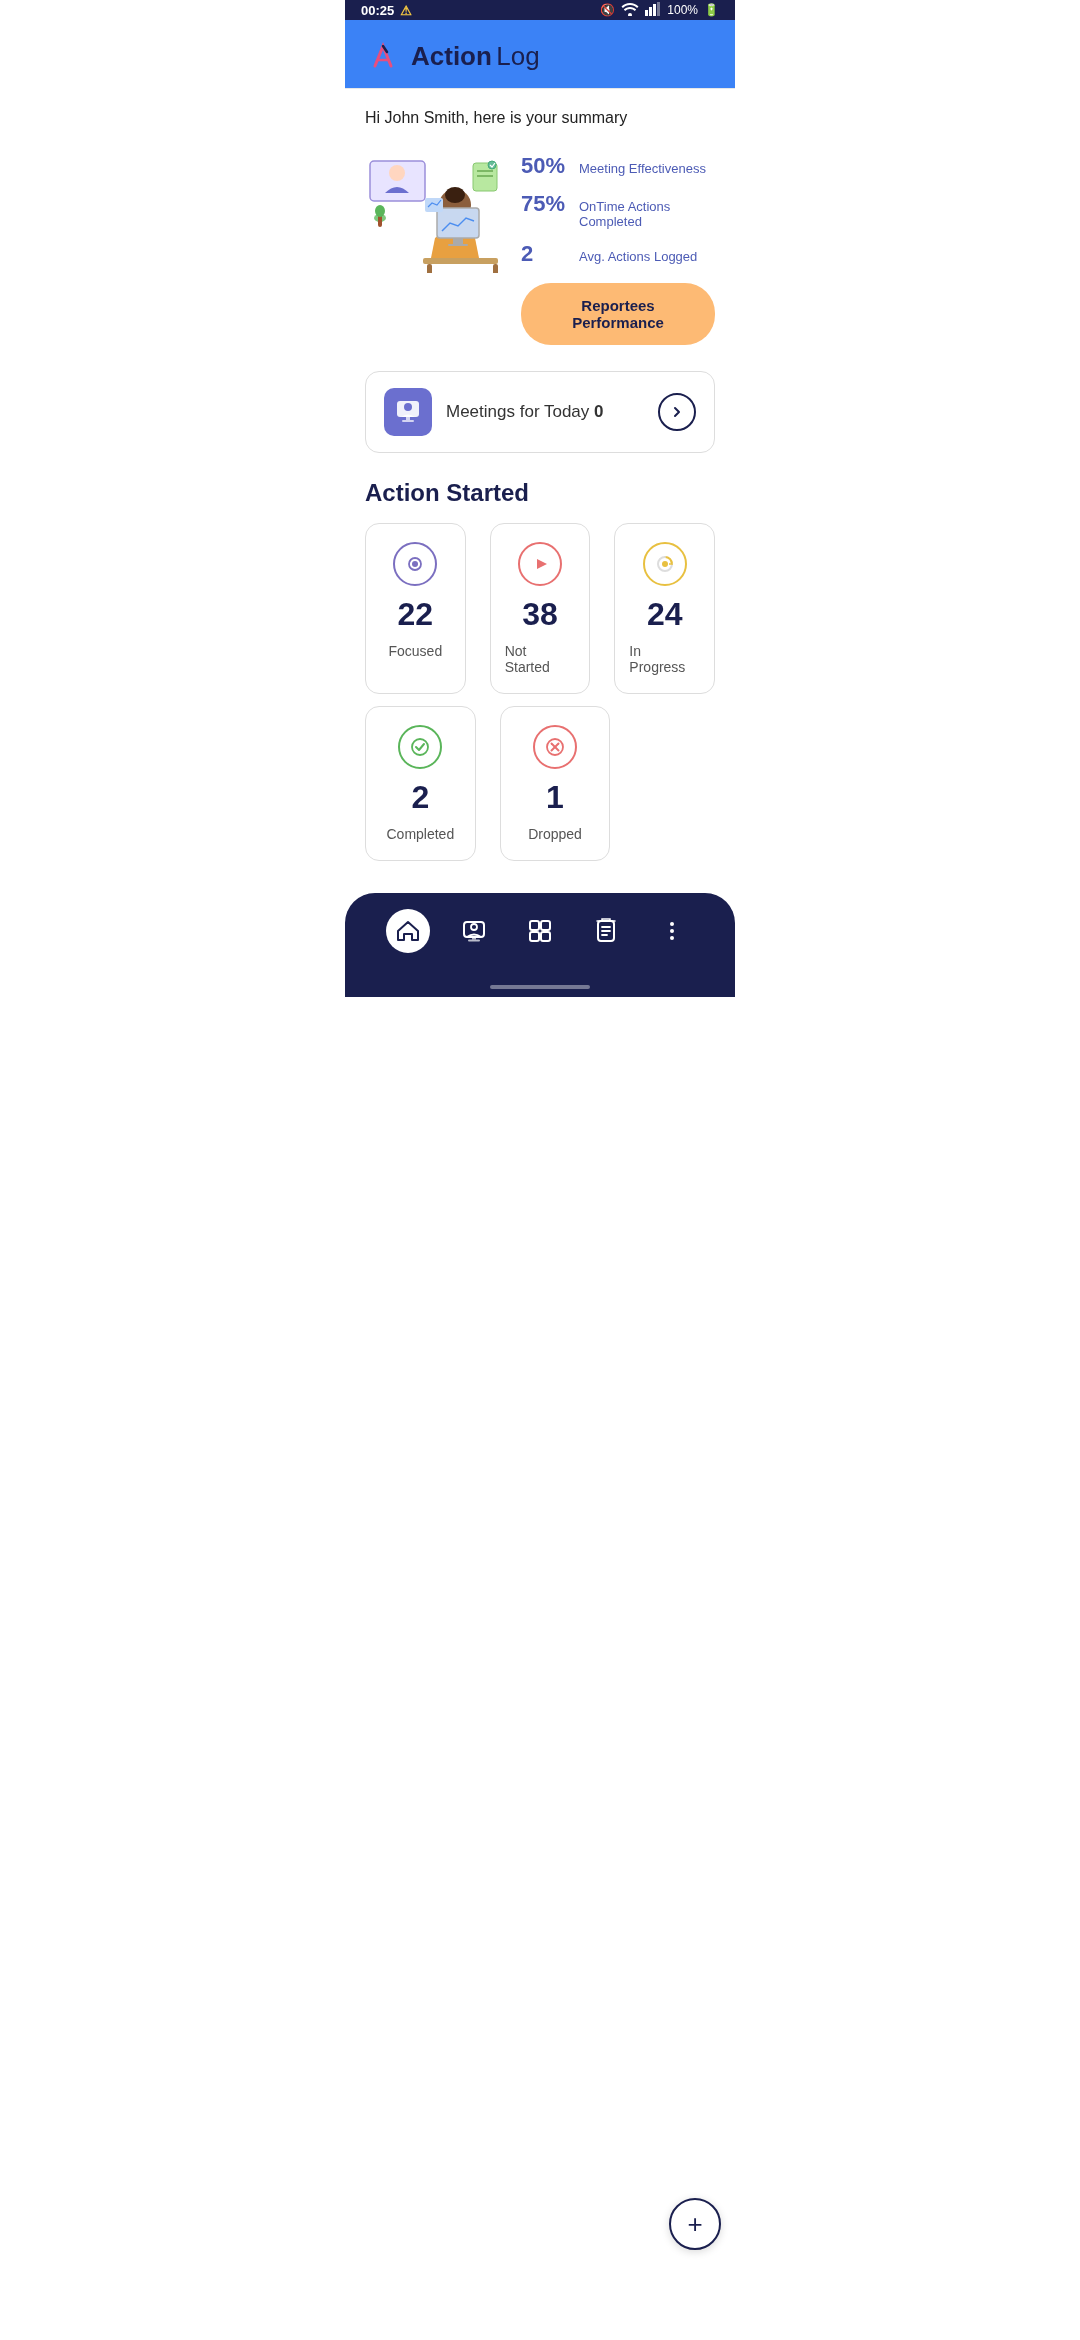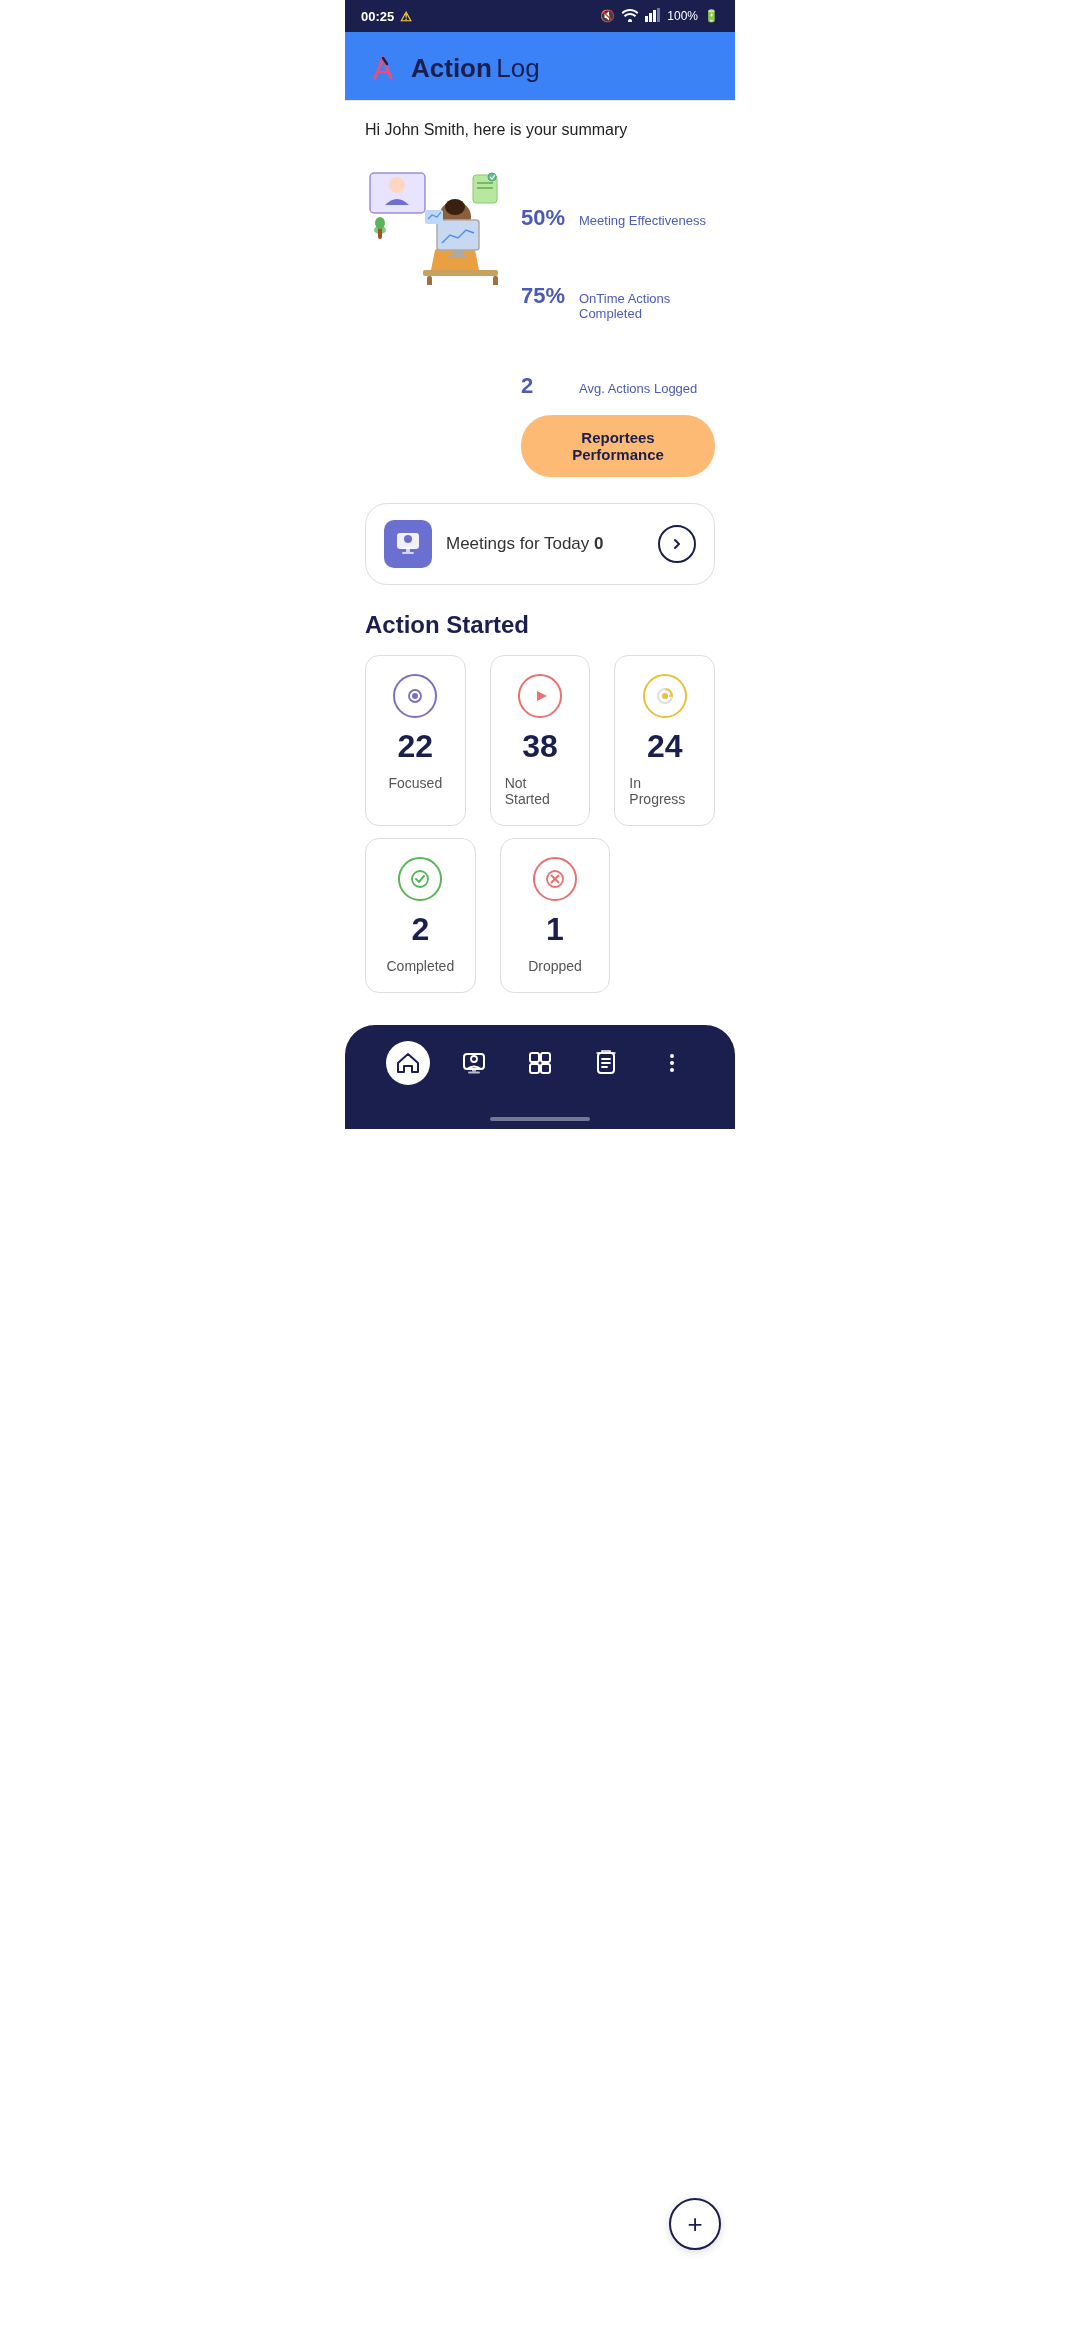--- a/index.html
+++ b/index.html
@@ -16,21 +16,21 @@
     }
 
     
     .status-bar {
       background: #1a1f4e;
       color: white;
       display: flex;
       justify-content: space-between;
       align-items: center;
       padding: 8px 16px;
-      height: 32px;
+      height: 20px;
     }
     .status-bar-left {
       display: flex;
       align-items: center;
       gap: 6px;
       font-size: 13px;
       font-weight: 600;
     }
     .status-bar-right {
       display: flex;
@@ -95,21 +95,20 @@
     .stat-row {
       display: flex;
       align-items: baseline;
       gap: 10px;
     }
     .stat-value {
       font-size: 22px;
       font-weight: 700;
       color: #4c5bb5;
       min-width: 48px;
-      margin-top: 40px;
     }
     .stat-label {
       font-size: 13px;
       color: #4c5bb5;
     }
     .reportees-btn {
       background: #fdba74;
       border: none;
       border-radius: 30px;
       padding: 14px 18px;
@@ -118,21 +117,21 @@
       color: #1a1f4e;
       cursor: pointer;
       width: 100%;
       margin-top: 4px;
     }
 
     
     .meetings-card {
       margin: 16px 20px;
       border: 1.5px solid #ddd;
-      border-radius: 22px;
+      border-radius: 14px;
       padding: 16px 18px;
       display: flex;
       align-items: center;
       justify-content: space-between;
     }
     .meetings-left {
       display: flex;
       align-items: center;
       gap: 14px;
     }

